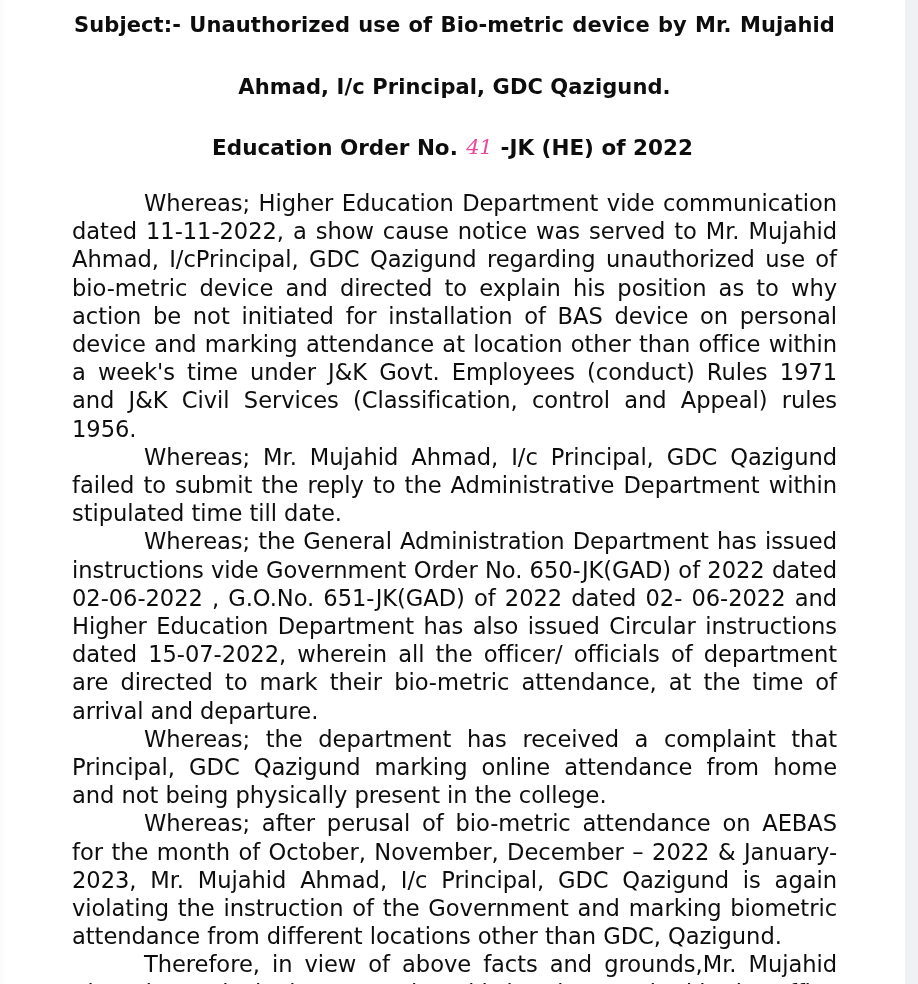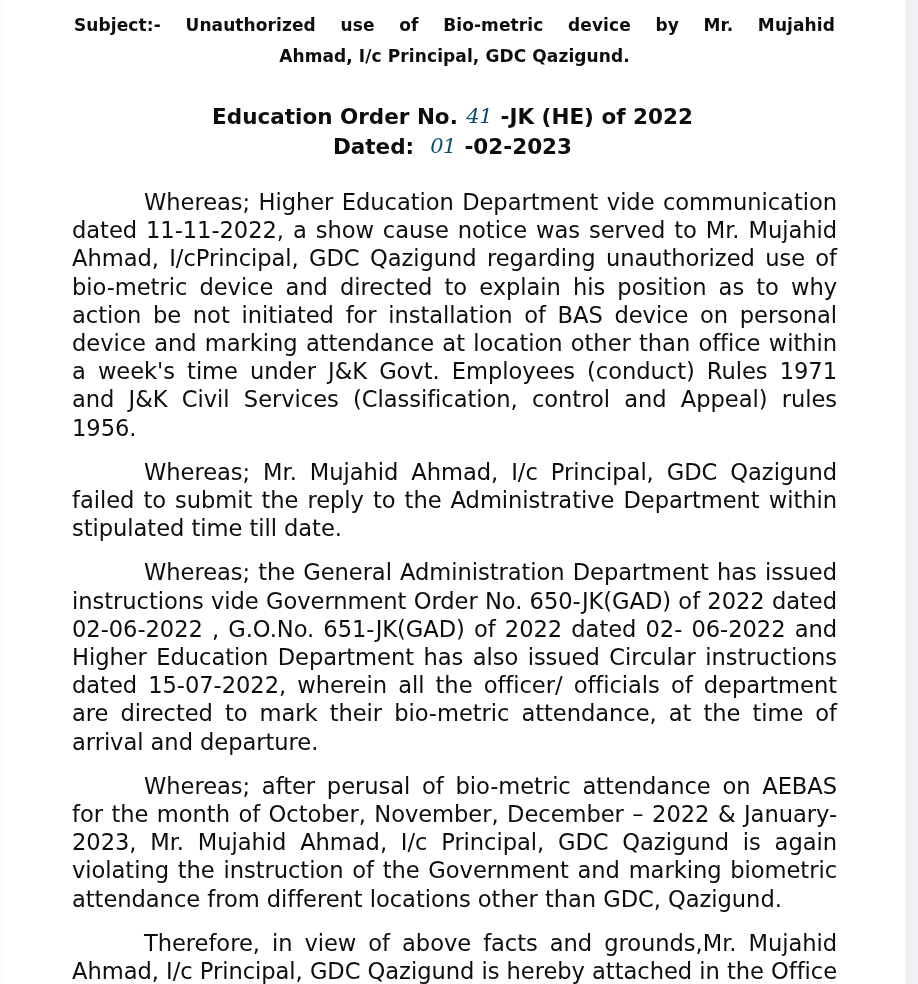--- a/index.html
+++ b/index.html
@@ -41,50 +41,51 @@
     width: 905px;
     height: 984px;
     box-sizing: border-box;
     padding: 0;
   }
 
   
   .subject-block {
     margin: 10px 68px 0 72px;
     font-weight: bold;
-    font-size: 17px;
+    font-size: 21px;
     line-height: 31px;
     text-align: justify;
     text-align-last: center;
     letter-spacing: 0.1px;
   }
   .subject-line1 {
     display: block;
     text-align: justify;
     text-align-last: justify;
     padding: 0 2px;
   }
   .subject-line2 {
     display: block;
     text-align: left;
+    margin-top: 31px;
   }
 
   .order-block {
     margin-top: 30px;
     text-align: center;
     font-weight: bold;
     font-size: 21.5px;
     line-height: 30px;
   }
   .order-line {
     display: block;
     white-space: pre;
   }
   .ink {
-    color: #0c4a6e;
+    color: #ec4899;
     font-family: "DejaVu Serif", serif;
     font-weight: normal;
     font-style: italic;
     font-size: 21px;
     letter-spacing: -0.5px;
     padding: 0 1px;
     position: relative;
     top: -1px;
   }
 
@@ -98,42 +99,42 @@
     letter-spacing: -0.05px;
     word-spacing: 0px;
   }
   .para {
     margin: 0;
     text-indent: 72px;
     text-align: justify;
     text-align-last: left;
   }
   .para + .para {
-    margin-top: 16px;
+    margin-top: 0px;
   }
 </style>
 </head>
 <body>
 
 <div class="scan-edge-left"></div>
 <div class="scan-edge-right"></div>
 
 <div class="page">
 
   <div class="subject-block">
     <span class="subject-line1">Subject:- Unauthorized  use  of  Bio-metric  device  by  Mr.  Mujahid</span>
     <span class="subject-line2">Ahmad, I/c Principal, GDC Qazigund.</span>
   </div>
 
   <div class="order-block">
     <span class="order-line"><span>Education Order No.</span> <span class="ink">41</span> <span>-JK (HE) of 2022</span></span>
-    <span class="order-line"><span>Dated:</span>  <span class="ink">01</span> <span>-02-2023</span></span>
   </div>
 
   <div class="body-block">
     <p class="para">Whereas; Higher Education Department vide communication dated 11-11-2022, a show cause notice was served to Mr. Mujahid Ahmad, I/cPrincipal, GDC Qazigund regarding unauthorized use of bio-metric device and directed to explain his position as to why action be not initiated for installation of BAS device on personal device and marking attendance at location other than office within a week's time under J&amp;K Govt. Employees (conduct) Rules 1971 and J&amp;K Civil Services (Classification, control and Appeal) rules 1956.</p>
     <p class="para">Whereas; Mr. Mujahid Ahmad, I/c Principal, GDC Qazigund failed to submit the reply to the Administrative Department within stipulated time till date.</p>
     <p class="para">Whereas; the General Administration Department has issued instructions vide Government Order No. 650-JK(GAD) of 2022 dated 02-06-2022 , G.O.No. 651-JK(GAD) of 2022 dated 02- 06-2022 and Higher Education Department has also issued Circular instructions dated 15-07-2022, wherein all the officer/ officials of department are directed to mark their bio-metric attendance, at the time of arrival and departure.</p>
+    <p class="para">Whereas; the department has received a complaint that Principal, GDC Qazigund marking online attendance from home and not being physically present in the college.</p>
     <p class="para">Whereas; after perusal of bio-metric attendance on AEBAS for the month of October, November, December – 2022 &amp; January-2023, Mr. Mujahid Ahmad, I/c Principal, GDC Qazigund is again violating the instruction of the Government and marking biometric attendance from different locations other than GDC, Qazigund.</p>
     <p class="para">Therefore, in view of above facts and grounds,Mr. Mujahid Ahmad, I/c Principal, GDC Qazigund is hereby attached in the Office of Director Colleges, J&amp;K Jammu for violation of section 3(i) of J&amp;K Employees Conduct Rules, 1971 till further order.</p>
   </div>
 
 </div>
 
 </body></html>

